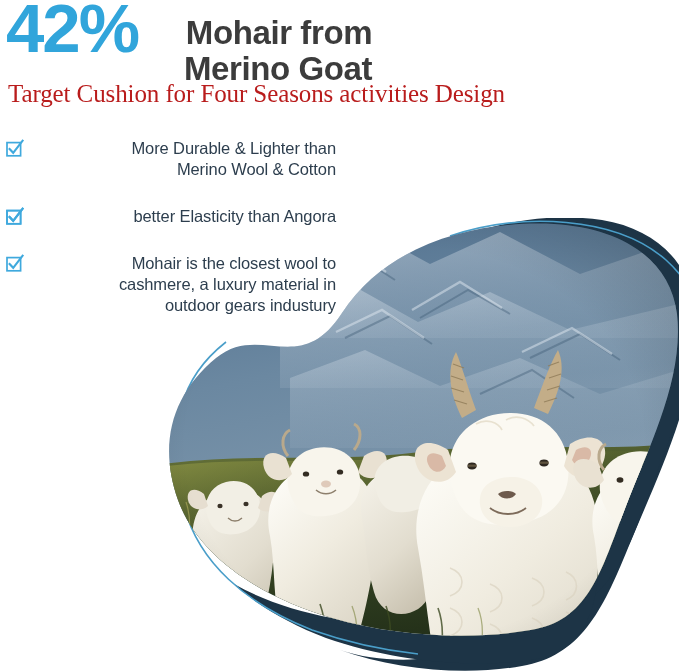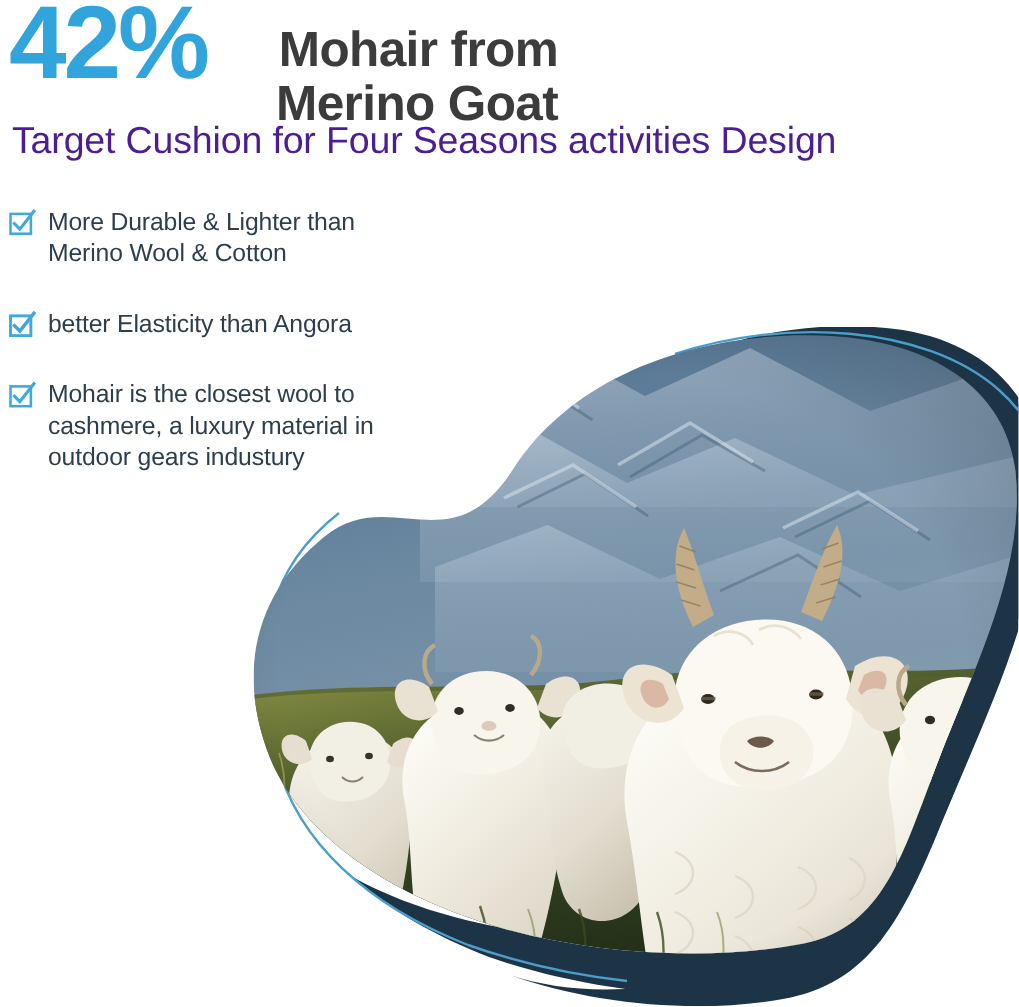--- a/index.html
+++ b/index.html
@@ -47,39 +47,40 @@
     letter-spacing: -0.4px;
     white-space: nowrap;
     text-align: right;
   }
   .headline .l2 { display: block; }
 
   .subtitle {
     position: absolute;
     left: 8px;
     top: 80px;
-    font-family: Liberation Sans, sans-serif;
+    font-family: Liberation Serif, serif;
     font-size: 25px;
     font-weight: normal;
-    color: #4c1d95;
+    color: #b91c1c;
     letter-spacing: -0.1px;
     white-space: nowrap;
   }
 
   
   .features {
     position: absolute;
     left: 6px;
     top: 138px;
     width: 330px;
   }
   .feature {
     position: relative;
     margin-bottom: 26px;
     padding-left: 26px;
+    text-align: right;
   }
   .feature:last-child { margin-bottom: 0; }
 
   .chk {
     position: absolute;
     left: 0;
     top: 2px;
     width: 17px;
     height: 17px;
     overflow: visible;

